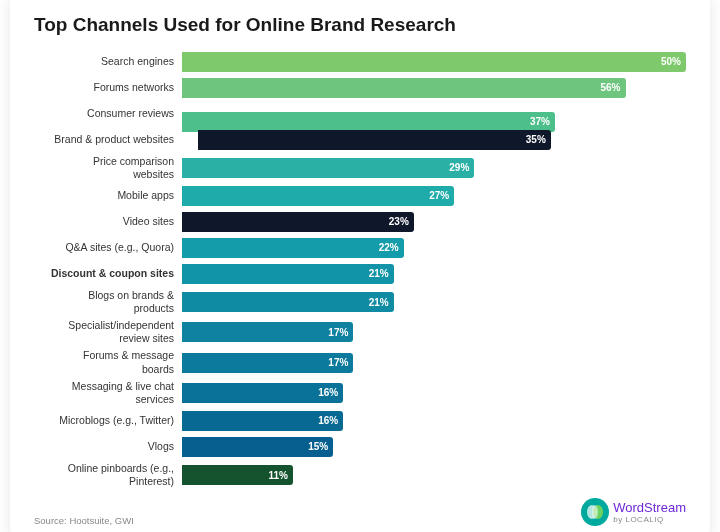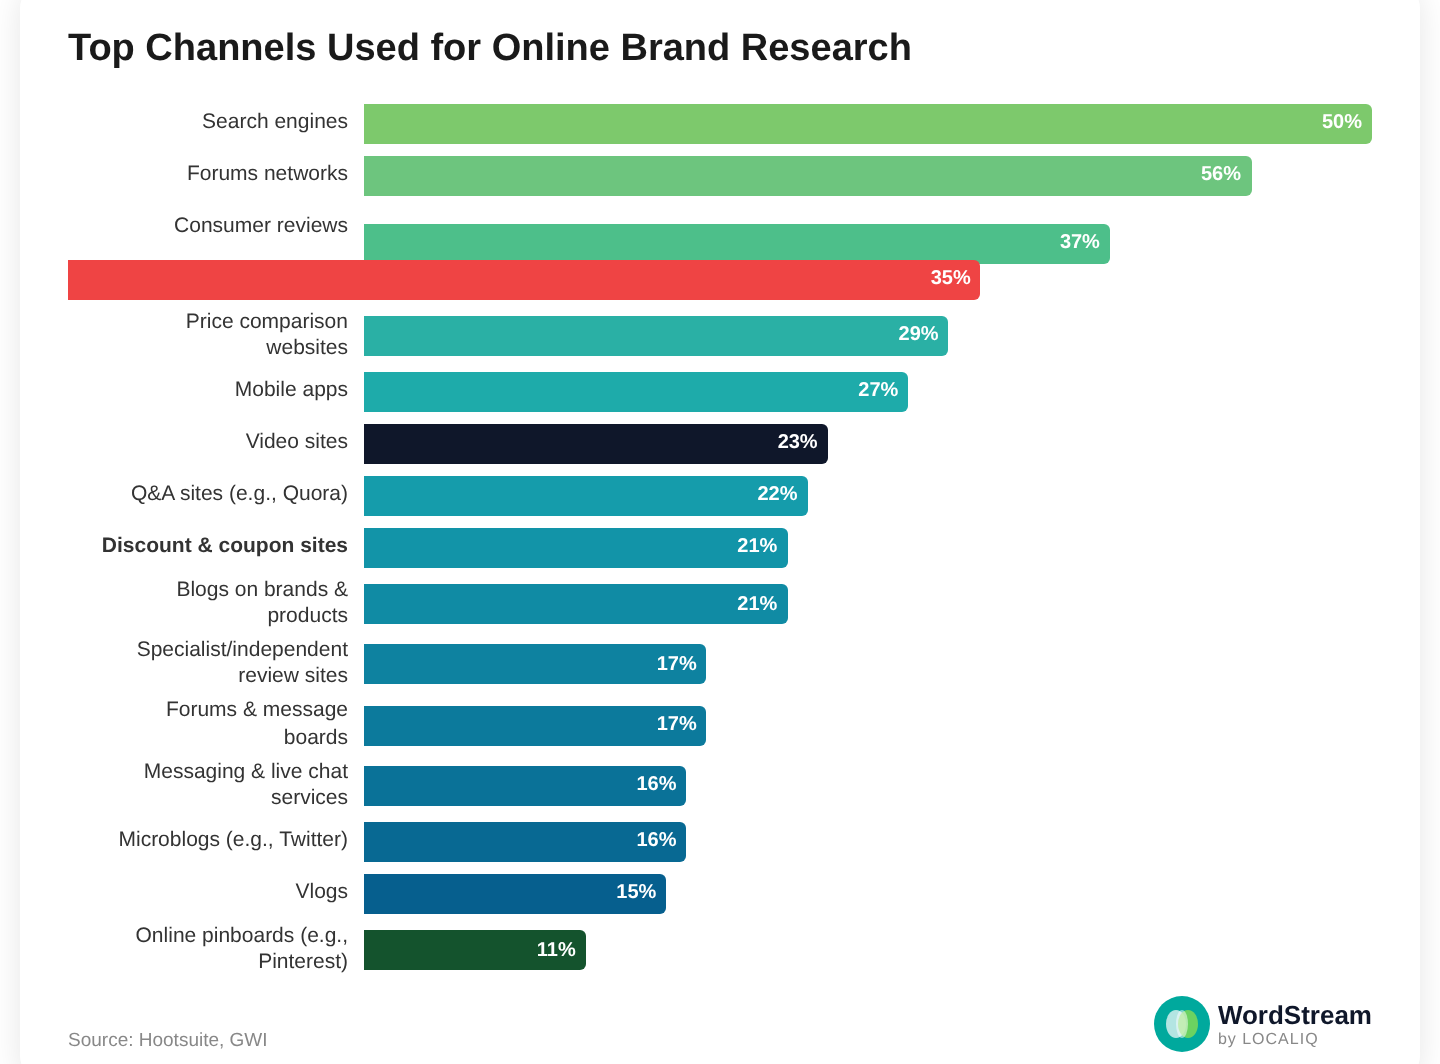--- a/index.html
+++ b/index.html
@@ -79,22 +79,22 @@
       display: flex;
       align-items: center;
       gap: 4px;
     }
     .brand-icon {
       width: 28px;
       height: 28px;
     }
     .brand-name {
       font-size: 13px;
-      font-weight: 700;
-      color: #0f172a;
+      font-weight: 400;
+      color: #6d28d9;
       line-height: 1.1;
     }
     .brand-sub {
       font-size: 8px;
       color: #888;
       letter-spacing: 0.5px;
     }
   </style>
 </head>
 <body>
@@ -120,22 +120,23 @@
       </div>
       <div class="bar-row">
         <div class="bar-label" style="white-space: pre-line;">Consumer reviews</div>
         <div class="bar-track">
           <div class="bar-fill" style="width: 74%; background: rgb(77, 191, 138); margin-top: 16px;">
             <span class="bar-pct">37%</span>
           </div>
         </div>
       </div>
       <div class="bar-row">
-        <div class="bar-track">
-          <div class="bar-fill" style="width: 70%; background: #ef4444;">
+        <div class="bar-label" style="white-space: pre-line;">Brand &amp; product websites</div>
+        <div class="bar-track">
+          <div class="bar-fill" style="width: 70%; background: #0f172a; margin-left: 16px;">
             <span class="bar-pct">35%</span>
           </div>
         </div>
       </div>
       <div class="bar-row">
         <div class="bar-label" style="white-space: pre-line;">Price comparison
 websites</div>
         <div class="bar-track">
           <div class="bar-fill" style="width: 58%; background: rgb(42, 176, 165);">
             <span class="bar-pct">29%</span>

